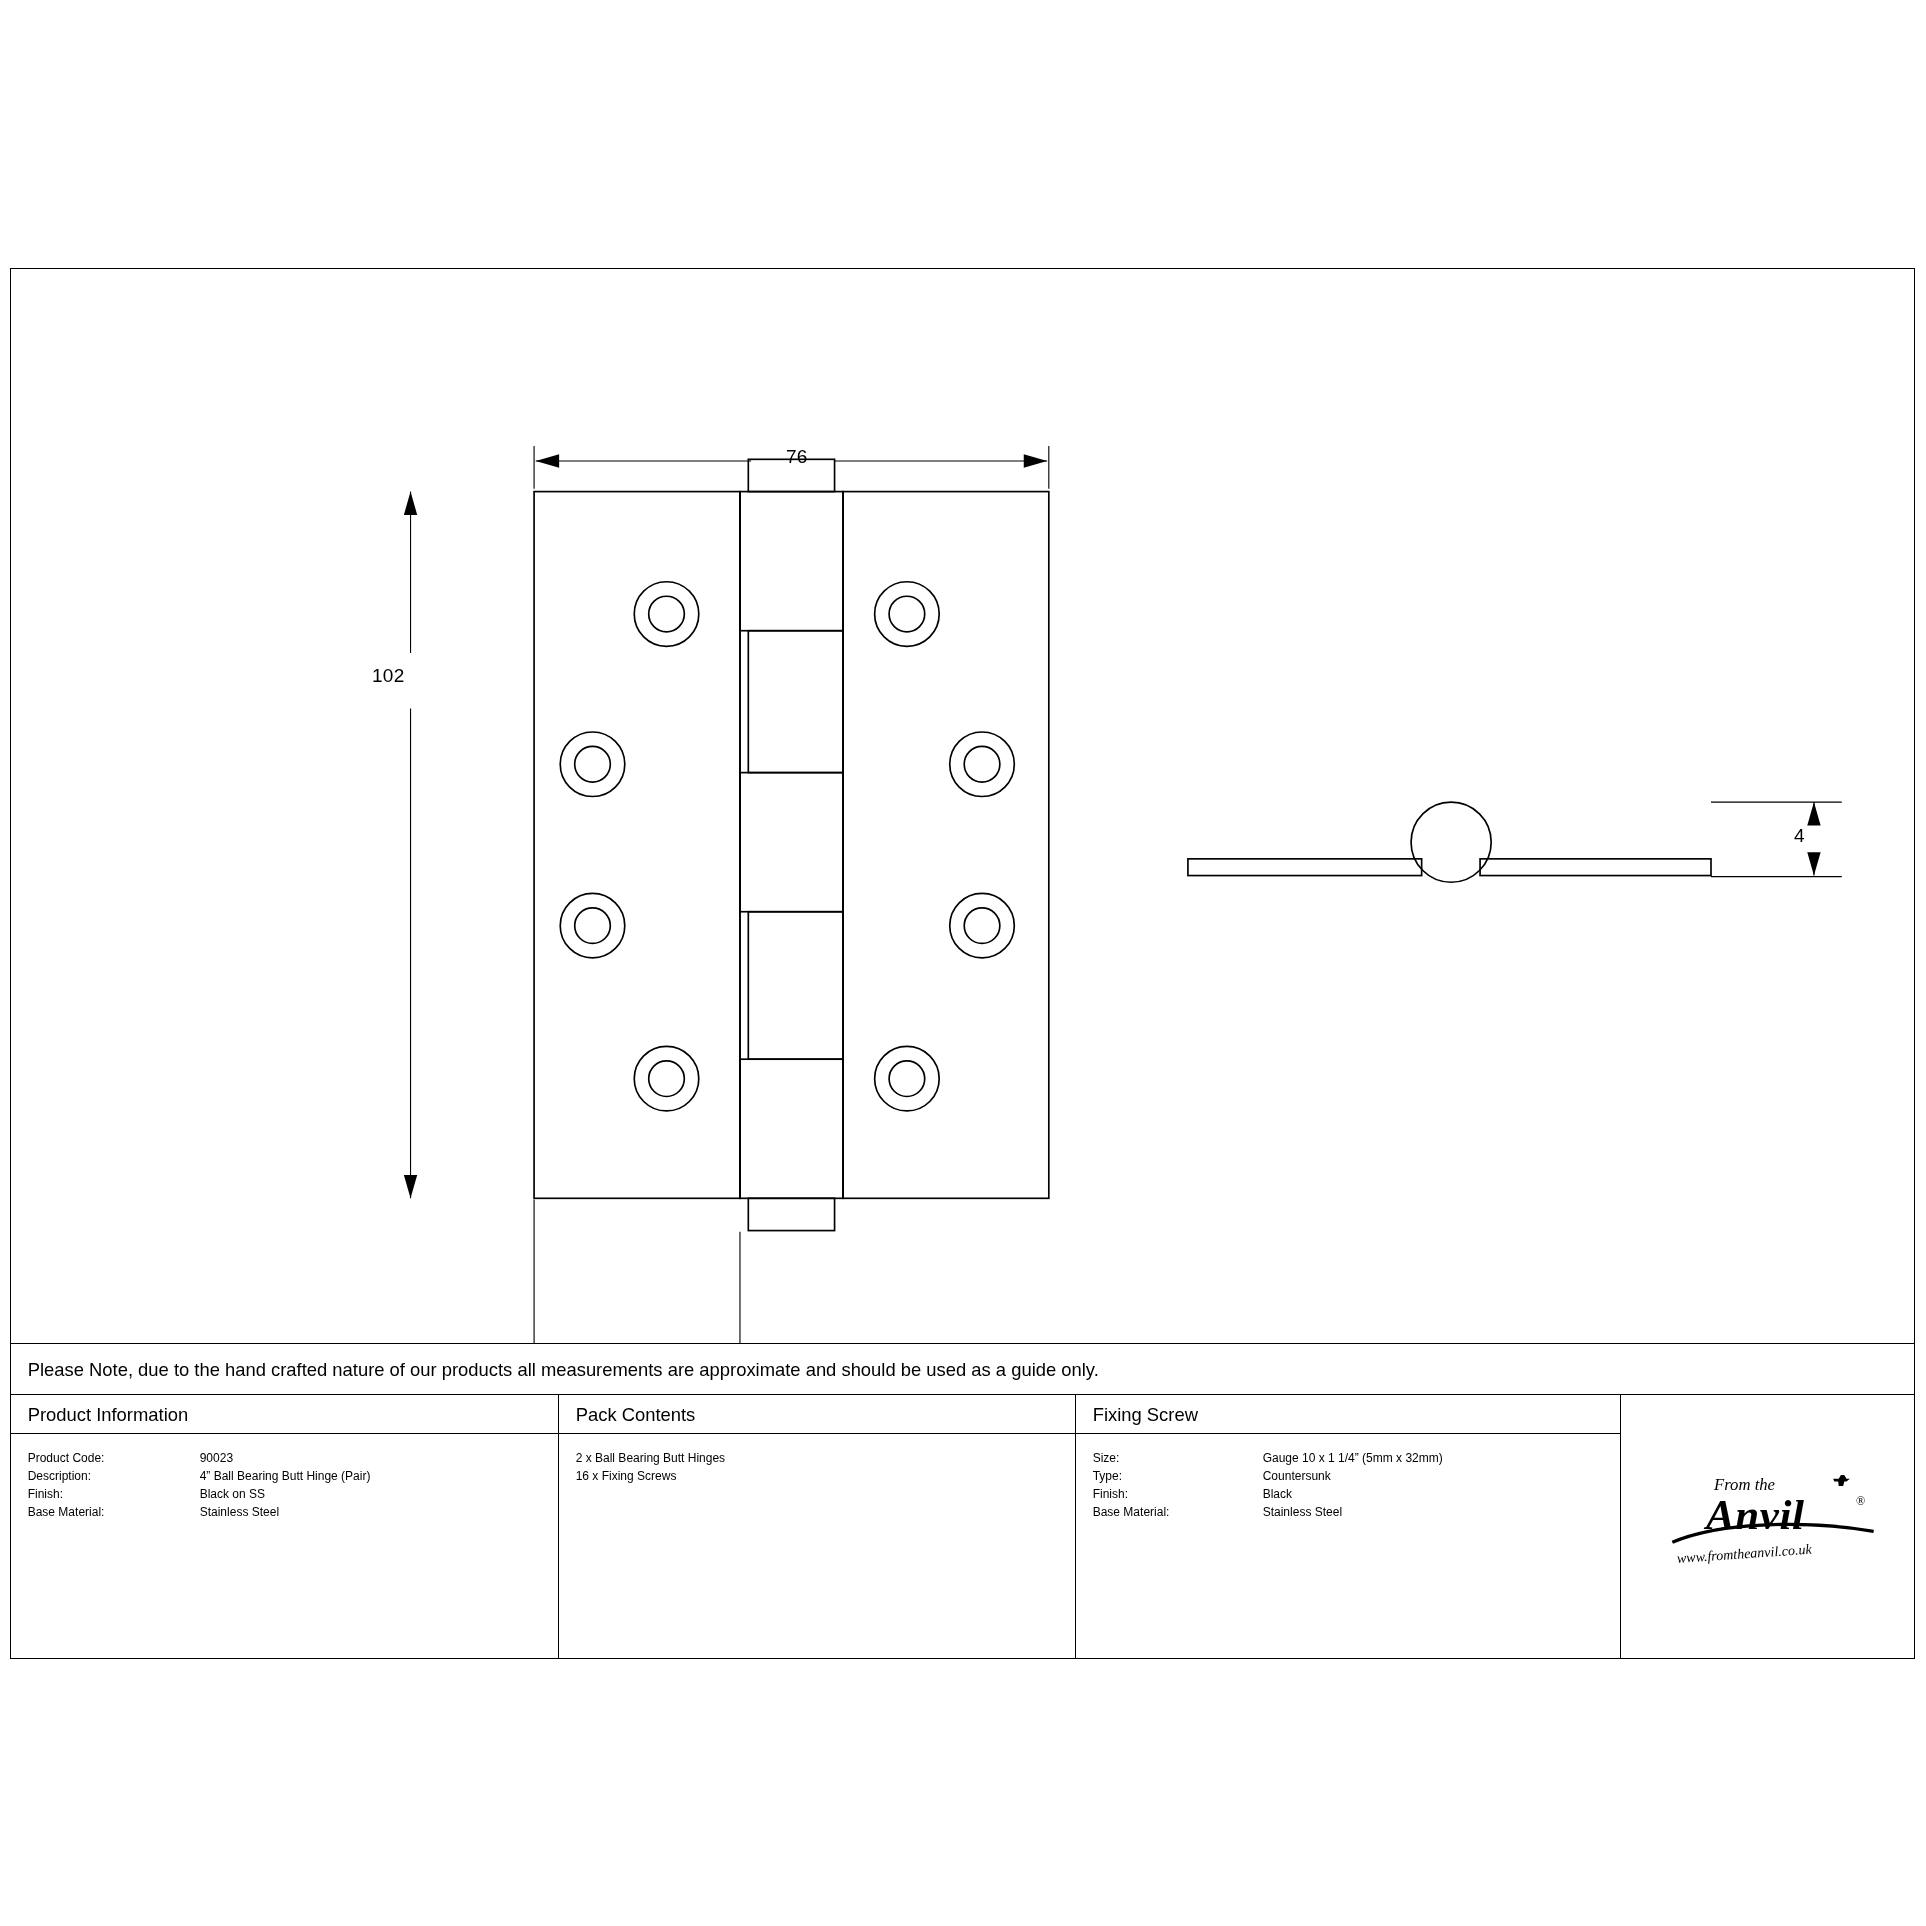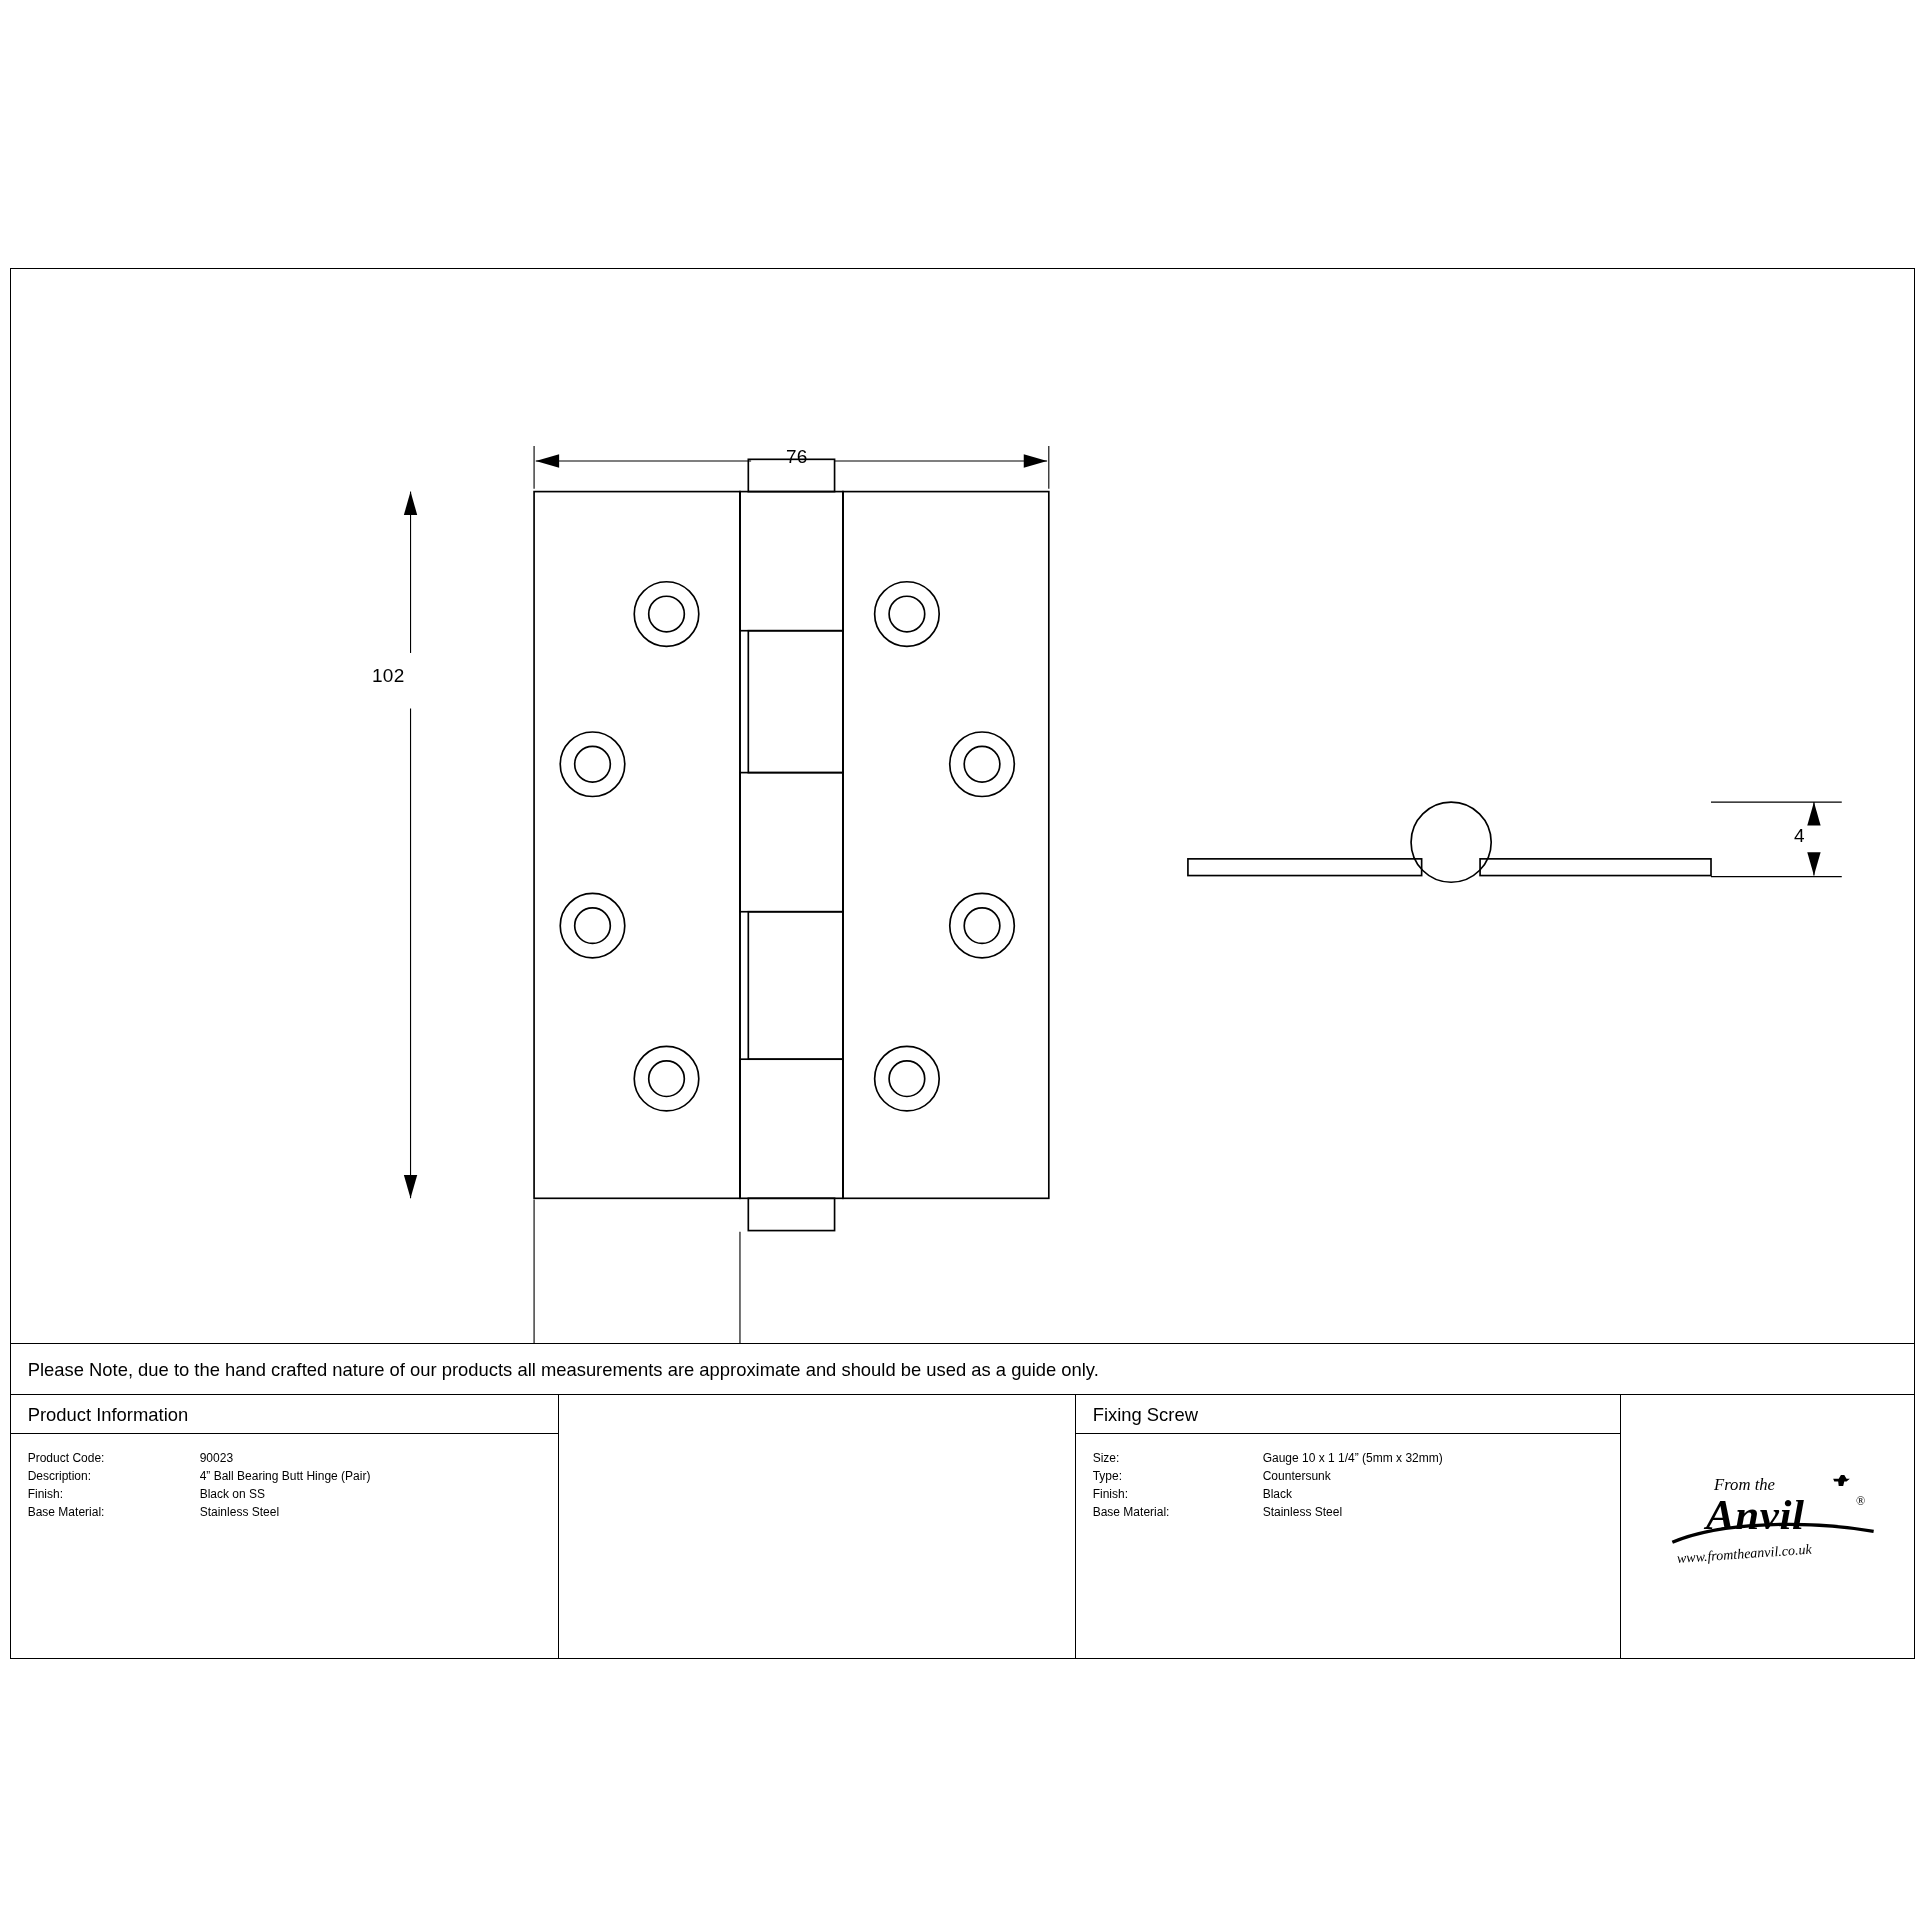--- a/index.html
+++ b/index.html
@@ -205,20 +205,25 @@
           <div class="v">Black on SS</div>
         </div>
         <div class="kv">
           <div class="k">Base Material:</div>
           <div class="v">Stainless Steel</div>
         </div>
       </div>
     </div>
 
     <div class="col c2">
+      <div class="col-head">Pack Contents</div>
+      <div class="col-body">
+        <div class="plain">2 x Ball Bearing Butt Hinges</div>
+        <div class="plain">16 x Fixing Screws</div>
+      </div>
     </div>
 
     <div class="col c3">
       <div class="col-head">Fixing Screw</div>
       <div class="col-body kv3">
         <div class="kv kv3">
           <div class="k">Size:</div>
           <div class="v">Gauge 10 x 1 1/4” (5mm x 32mm)</div>
         </div>
         <div class="kv kv3">

